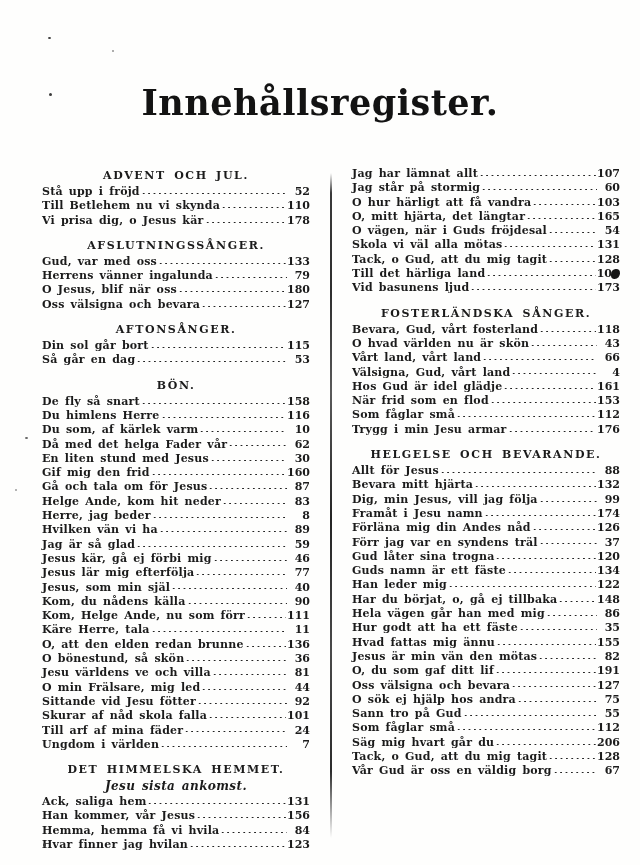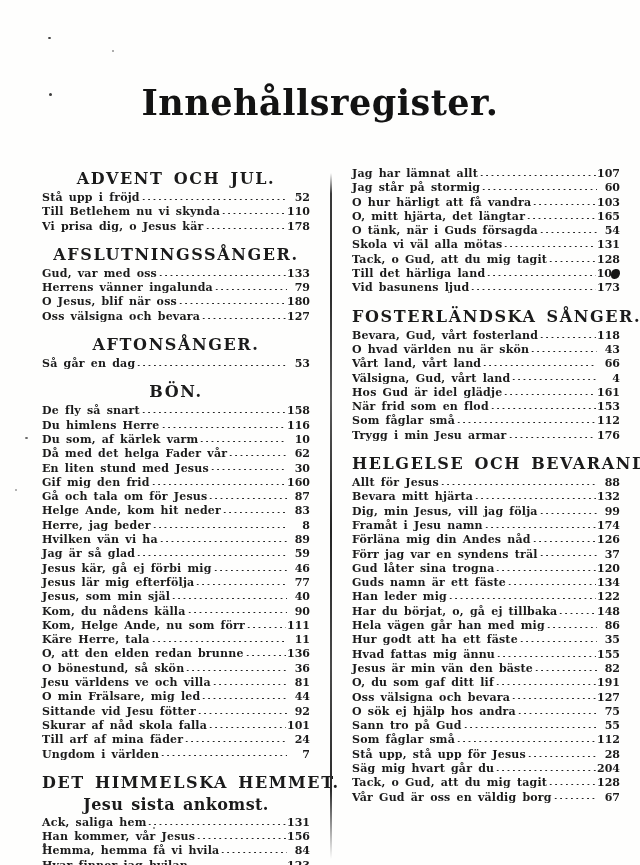--- a/index.html
+++ b/index.html
@@ -36,31 +36,32 @@
   .col-divider{
     width:2px;
     margin:6px 20px 14px 20px;
     background:linear-gradient(to bottom,
       rgba(40,40,40,0) 0%, #3a3a3a 3%, #2e2e2e 18%, #5a5a5a 33%,
       #242424 52%, #4a4a4a 72%, #2c2c2c 90%, rgba(40,40,40,0) 100%);
   }
   .toc-section{margin:0;}
   .section-heading{
     text-align:center;
-    font-size:16px;
+    font-size:11px;
     font-weight:bold;
     letter-spacing:1.6px;
     word-spacing:3px;
     white-space:nowrap;
     margin:11px 0 3px 0;
   }
   .toc-section:first-child .section-heading{margin-top:2px;}
   .section-subheading{
     text-align:center;
-    font-size:16px;
+    font-size:12px;
+    font-style:italic;
     font-weight:bold;
     letter-spacing:0.4px;
     word-spacing:2px;
     margin:0 0 2px 0;
   }
   .entry{
     display:flex;
     align-items:baseline;
     height:14.3px;
     line-height:14.3px;
@@ -152,20 +153,25 @@
           </div>
           <div class="entry">
             <span class="entry-title">Oss välsigna och bevara</span>
             <span class="leader"></span>
             <span class="entry-page">127</span>
           </div>
         </div>
         <div class="toc-section">
           <div class="section-heading">AFTONSÅNGER.</div>
           <div class="entry">
+            <span class="entry-title">Din sol går bort</span>
+            <span class="leader"></span>
+            <span class="entry-page">115</span>
+          </div>
+          <div class="entry">
             <span class="entry-title">Så går en dag</span>
             <span class="leader"></span>
             <span class="entry-page">53</span>
           </div>
         </div>
         <div class="toc-section">
           <div class="section-heading">BÖN.</div>
           <div class="entry">
             <span class="entry-title">De fly så snart</span>
             <span class="leader"></span>
@@ -334,21 +340,21 @@
             <span class="entry-title">O hur härligt att få vandra</span>
             <span class="leader"></span>
             <span class="entry-page">103</span>
           </div>
           <div class="entry">
             <span class="entry-title">O, mitt hjärta, det längtar</span>
             <span class="leader"></span>
             <span class="entry-page">165</span>
           </div>
           <div class="entry">
-            <span class="entry-title">O tänk, när i Guds försagda</span>
+            <span class="entry-title">O vägen, när i Guds fröjdesal</span>
             <span class="leader"></span>
             <span class="entry-page">54</span>
           </div>
           <div class="entry">
             <span class="entry-title">Skola vi väl alla mötas</span>
             <span class="leader"></span>
             <span class="entry-page">131</span>
           </div>
           <div class="entry">
             <span class="entry-title">Tack, o Gud, att du mig tagit</span>
@@ -472,21 +478,21 @@
             <span class="entry-title">Hur godt att ha ett fäste</span>
             <span class="leader"></span>
             <span class="entry-page">35</span>
           </div>
           <div class="entry">
             <span class="entry-title">Hvad fattas mig ännu</span>
             <span class="leader"></span>
             <span class="entry-page">155</span>
           </div>
           <div class="entry">
-            <span class="entry-title">Jesus är min vän den bäste</span>
+            <span class="entry-title">Jesus är min vän den mötas</span>
             <span class="leader"></span>
             <span class="entry-page">82</span>
           </div>
           <div class="entry">
             <span class="entry-title">O, du som gaf ditt lif</span>
             <span class="leader"></span>
             <span class="entry-page">191</span>
           </div>
           <div class="entry">
             <span class="entry-title">Oss välsigna och bevara</span>
@@ -502,28 +508,23 @@
             <span class="entry-title">Sann tro på Gud</span>
             <span class="leader"></span>
             <span class="entry-page">55</span>
           </div>
           <div class="entry">
             <span class="entry-title">Som fåglar små</span>
             <span class="leader"></span>
             <span class="entry-page">112</span>
           </div>
           <div class="entry">
-            <span class="entry-title">Stå upp, stå upp för Jesus</span>
-            <span class="leader"></span>
-            <span class="entry-page">28</span>
-          </div>
-          <div class="entry">
             <span class="entry-title">Säg mig hvart går du</span>
             <span class="leader"></span>
-            <span class="entry-page">204</span>
+            <span class="entry-page">206</span>
           </div>
           <div class="entry">
             <span class="entry-title">Tack, o Gud, att du mig tagit</span>
             <span class="leader"></span>
             <span class="entry-page">128</span>
           </div>
           <div class="entry">
             <span class="entry-title">Vår Gud är oss en väldig borg</span>
             <span class="leader"></span>
             <span class="entry-page">67</span>

